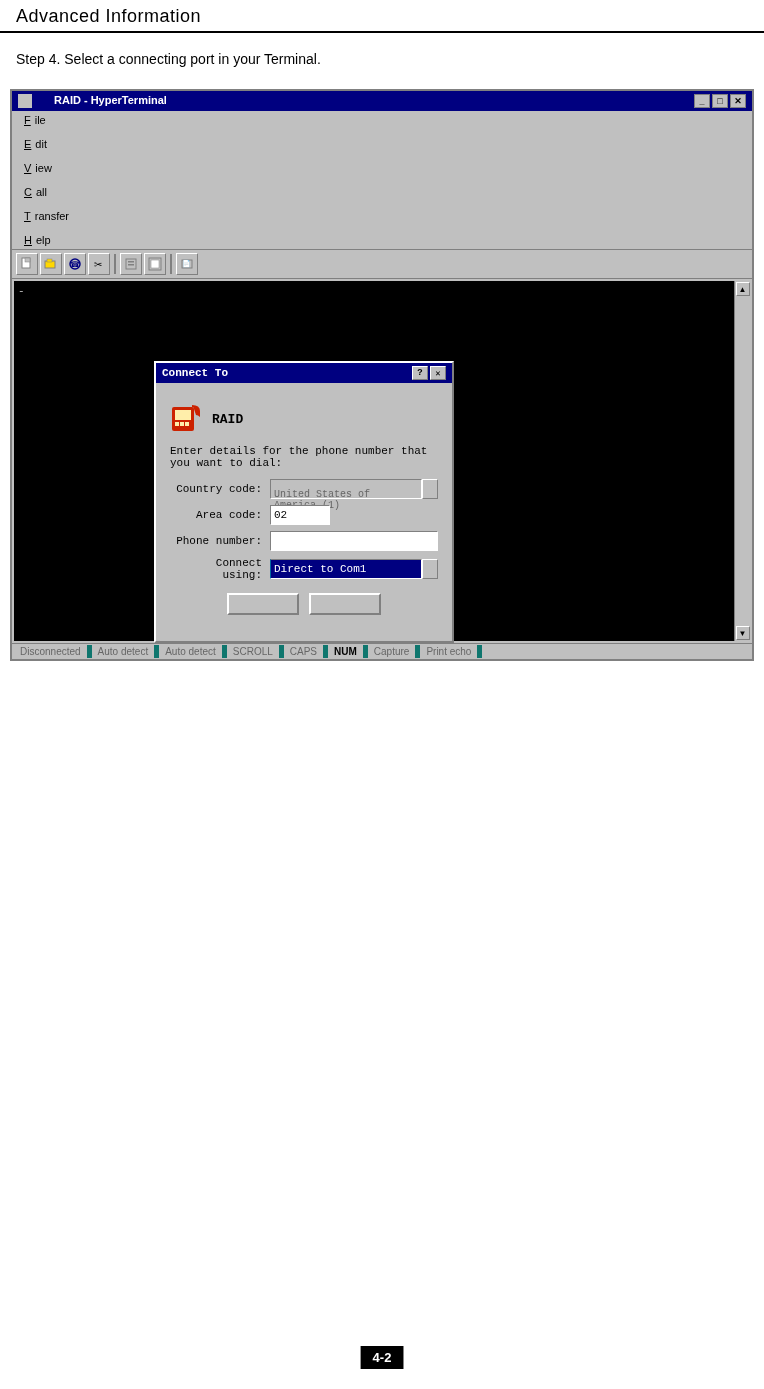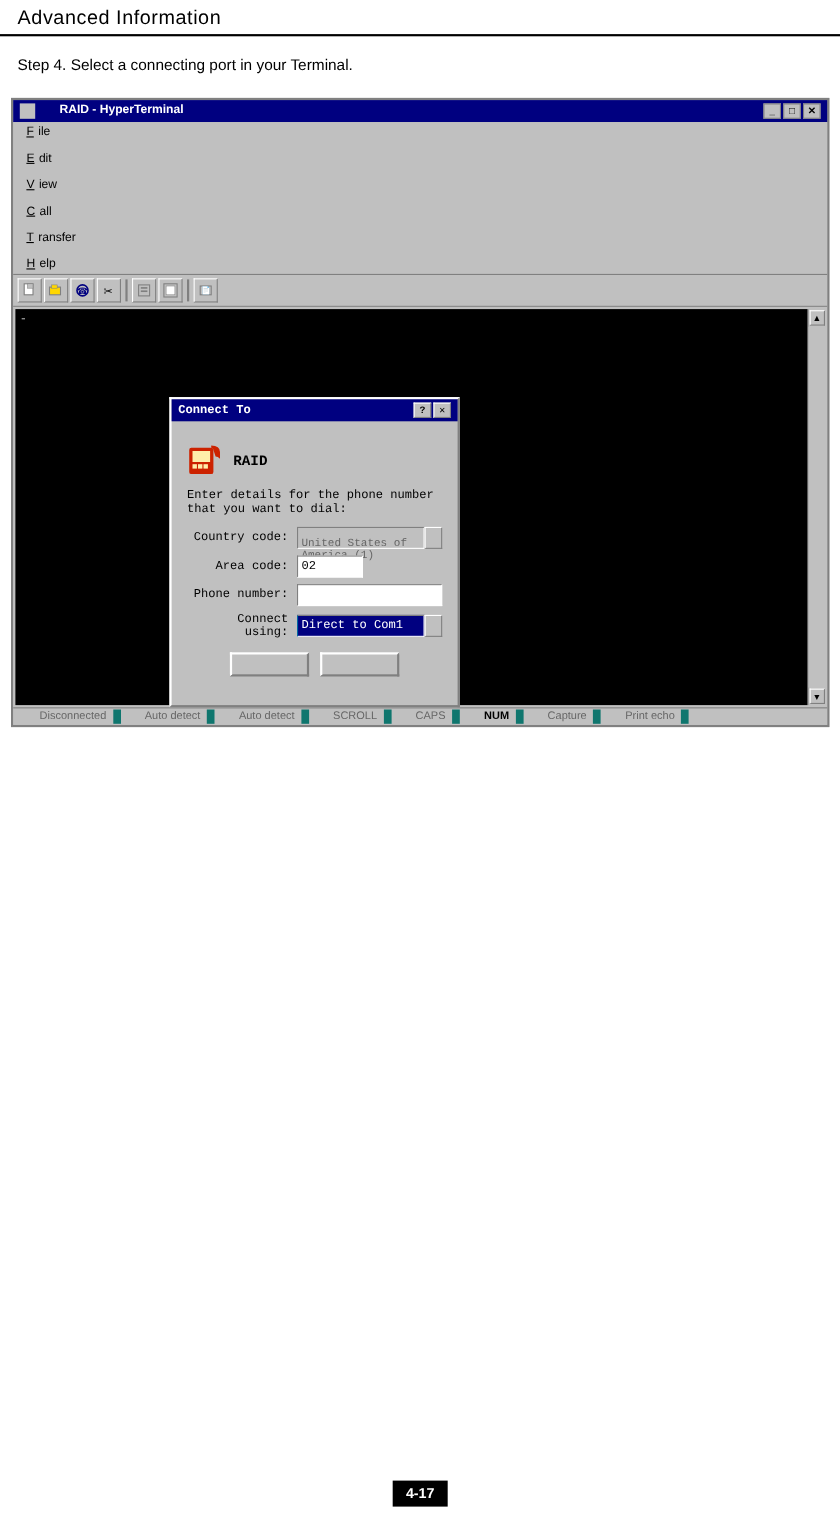--- a/index.html
+++ b/index.html
@@ -172,44 +172,43 @@
     .ht-statusbar {
       background: #c0c0c0;
       border-top: 1px solid #808080;
       display: flex;
       font-size: 10px;
       padding: 1px 2px;
       gap: 0;
     }
     .status-item {
       padding: 1px 6px;
-      border-right: 7px solid #0f766e;
+      border-right: 5px solid #0f766e;
       color: #666;
       font-size: 10px;
-      margin-left: 16px;
     }
     .status-item.active {
       color: #000;
       font-weight: bold;
     }
 
     
     .dialog-overlay {
       position: absolute;
       top: 80px;
       left: 140px;
       z-index: 10;
     }
     .dialog {
       background: #c0c0c0;
       border-top: 2px solid #ffffff;
       border-left: 2px solid #ffffff;
       border-right: 2px solid #808080;
       border-bottom: 2px solid #808080;
-      width: 264px;
+      width: 300px;
       font-size: 11px;
     }
     .dialog-titlebar {
       background: #000080;
       color: #fff;
       font-size: 11px;
       font-weight: bold;
       padding: 3px 6px;
       display: flex;
       align-items: center;
@@ -546,13 +545,13 @@
     <div class="status-item">Auto detect</div>
     <div class="status-item">Auto detect</div>
     <div class="status-item">SCROLL</div>
     <div class="status-item">CAPS</div>
     <div class="status-item active">NUM</div>
     <div class="status-item">Capture</div>
     <div class="status-item">Print echo</div>
   </div>
 </div>
 
-<div class="page-footer">4-17</div>
+<div class="page-footer">4-2</div>
 
 </body></html>

